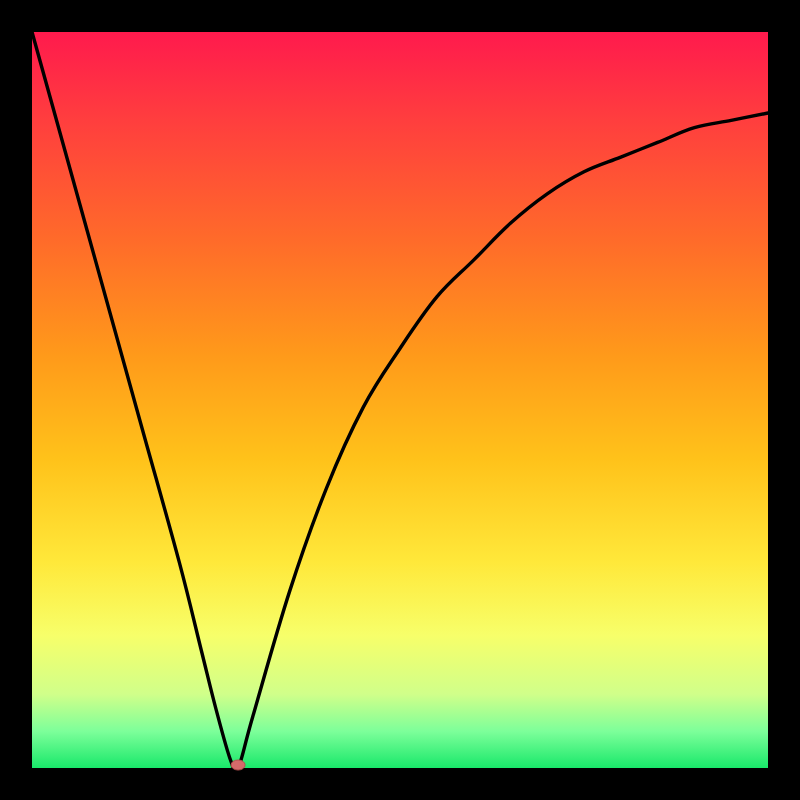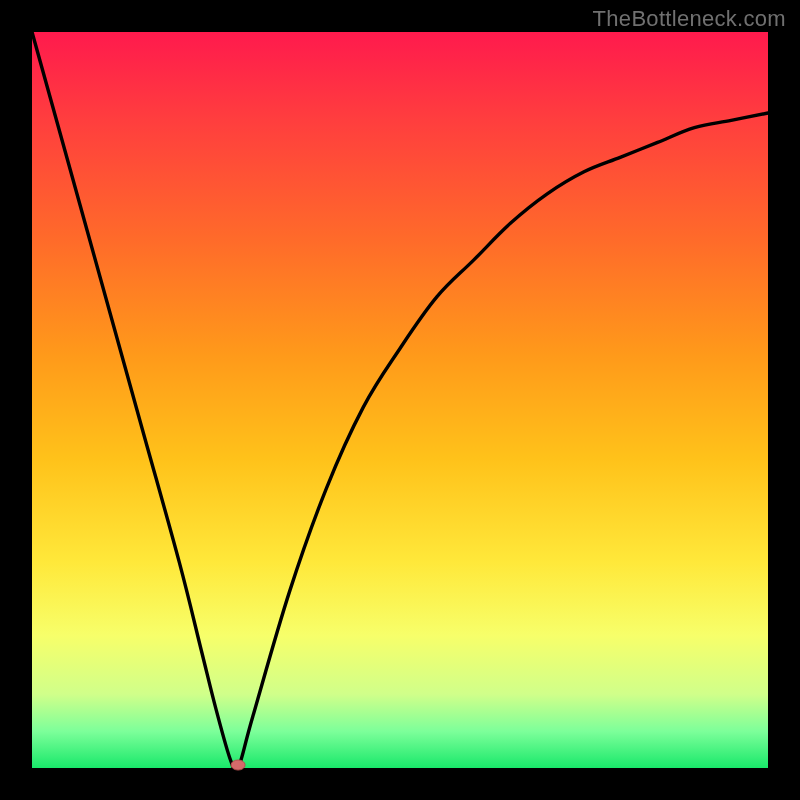--- a/index.html
+++ b/index.html
@@ -71,14 +71,13 @@
 </head>
 <body>
 
 <div class="frame">
   <div class="plot-area">
     <svg class="curve-svg" viewBox="0 0 736 736" preserveAspectRatio="none">
       <path class="curve-path" d="M 0.00 0.00 C 6.62 23.85, 23.55 84.79, 36.80 132.48 C 50.05 180.17, 60.35 217.27, 73.60 264.96 C 86.85 312.65, 97.15 349.75, 110.40 397.44 C 123.65 445.13, 136.60 490.18, 147.20 529.92 C 157.80 569.66, 162.66 591.74, 169.28 618.24 C 175.90 644.74, 178.70 657.25, 184.00 677.12 C 189.30 696.99, 194.75 718.04, 198.72 728.64 C 202.69 739.24, 202.11 743.95, 206.08 736.00 C 210.05 728.05, 211.53 716.28, 220.80 684.48 C 230.07 652.68, 244.35 600.43, 257.60 559.36 C 270.85 518.29, 281.15 489.44, 294.40 456.32 C 307.65 423.20, 317.95 400.53, 331.20 375.36 C 344.45 350.19, 354.75 336.35, 368.00 316.48 C 381.25 296.61, 391.55 280.86, 404.80 264.96 C 418.05 249.06, 428.35 241.41, 441.60 228.16 C 454.85 214.91, 465.15 203.28, 478.40 191.36 C 491.65 179.44, 501.95 171.19, 515.20 161.92 C 528.45 152.65, 538.75 146.46, 552.00 139.84 C 565.25 133.22, 575.55 130.42, 588.80 125.12 C 602.05 119.82, 612.35 115.70, 625.60 110.40 C 638.85 105.10, 649.15 99.65, 662.40 95.68 C 675.65 91.71, 685.95 90.97, 699.20 88.32 C 712.45 85.67, 729.38 82.28, 736.00 80.96"></path>
       <ellipse class="marker" cx="206.08" cy="733.00" rx="7" ry="5"></ellipse>
     </svg>
   </div>
-  <div class="watermark">TheBottleneck.com</div>
 </div>
 
 </body></html>

